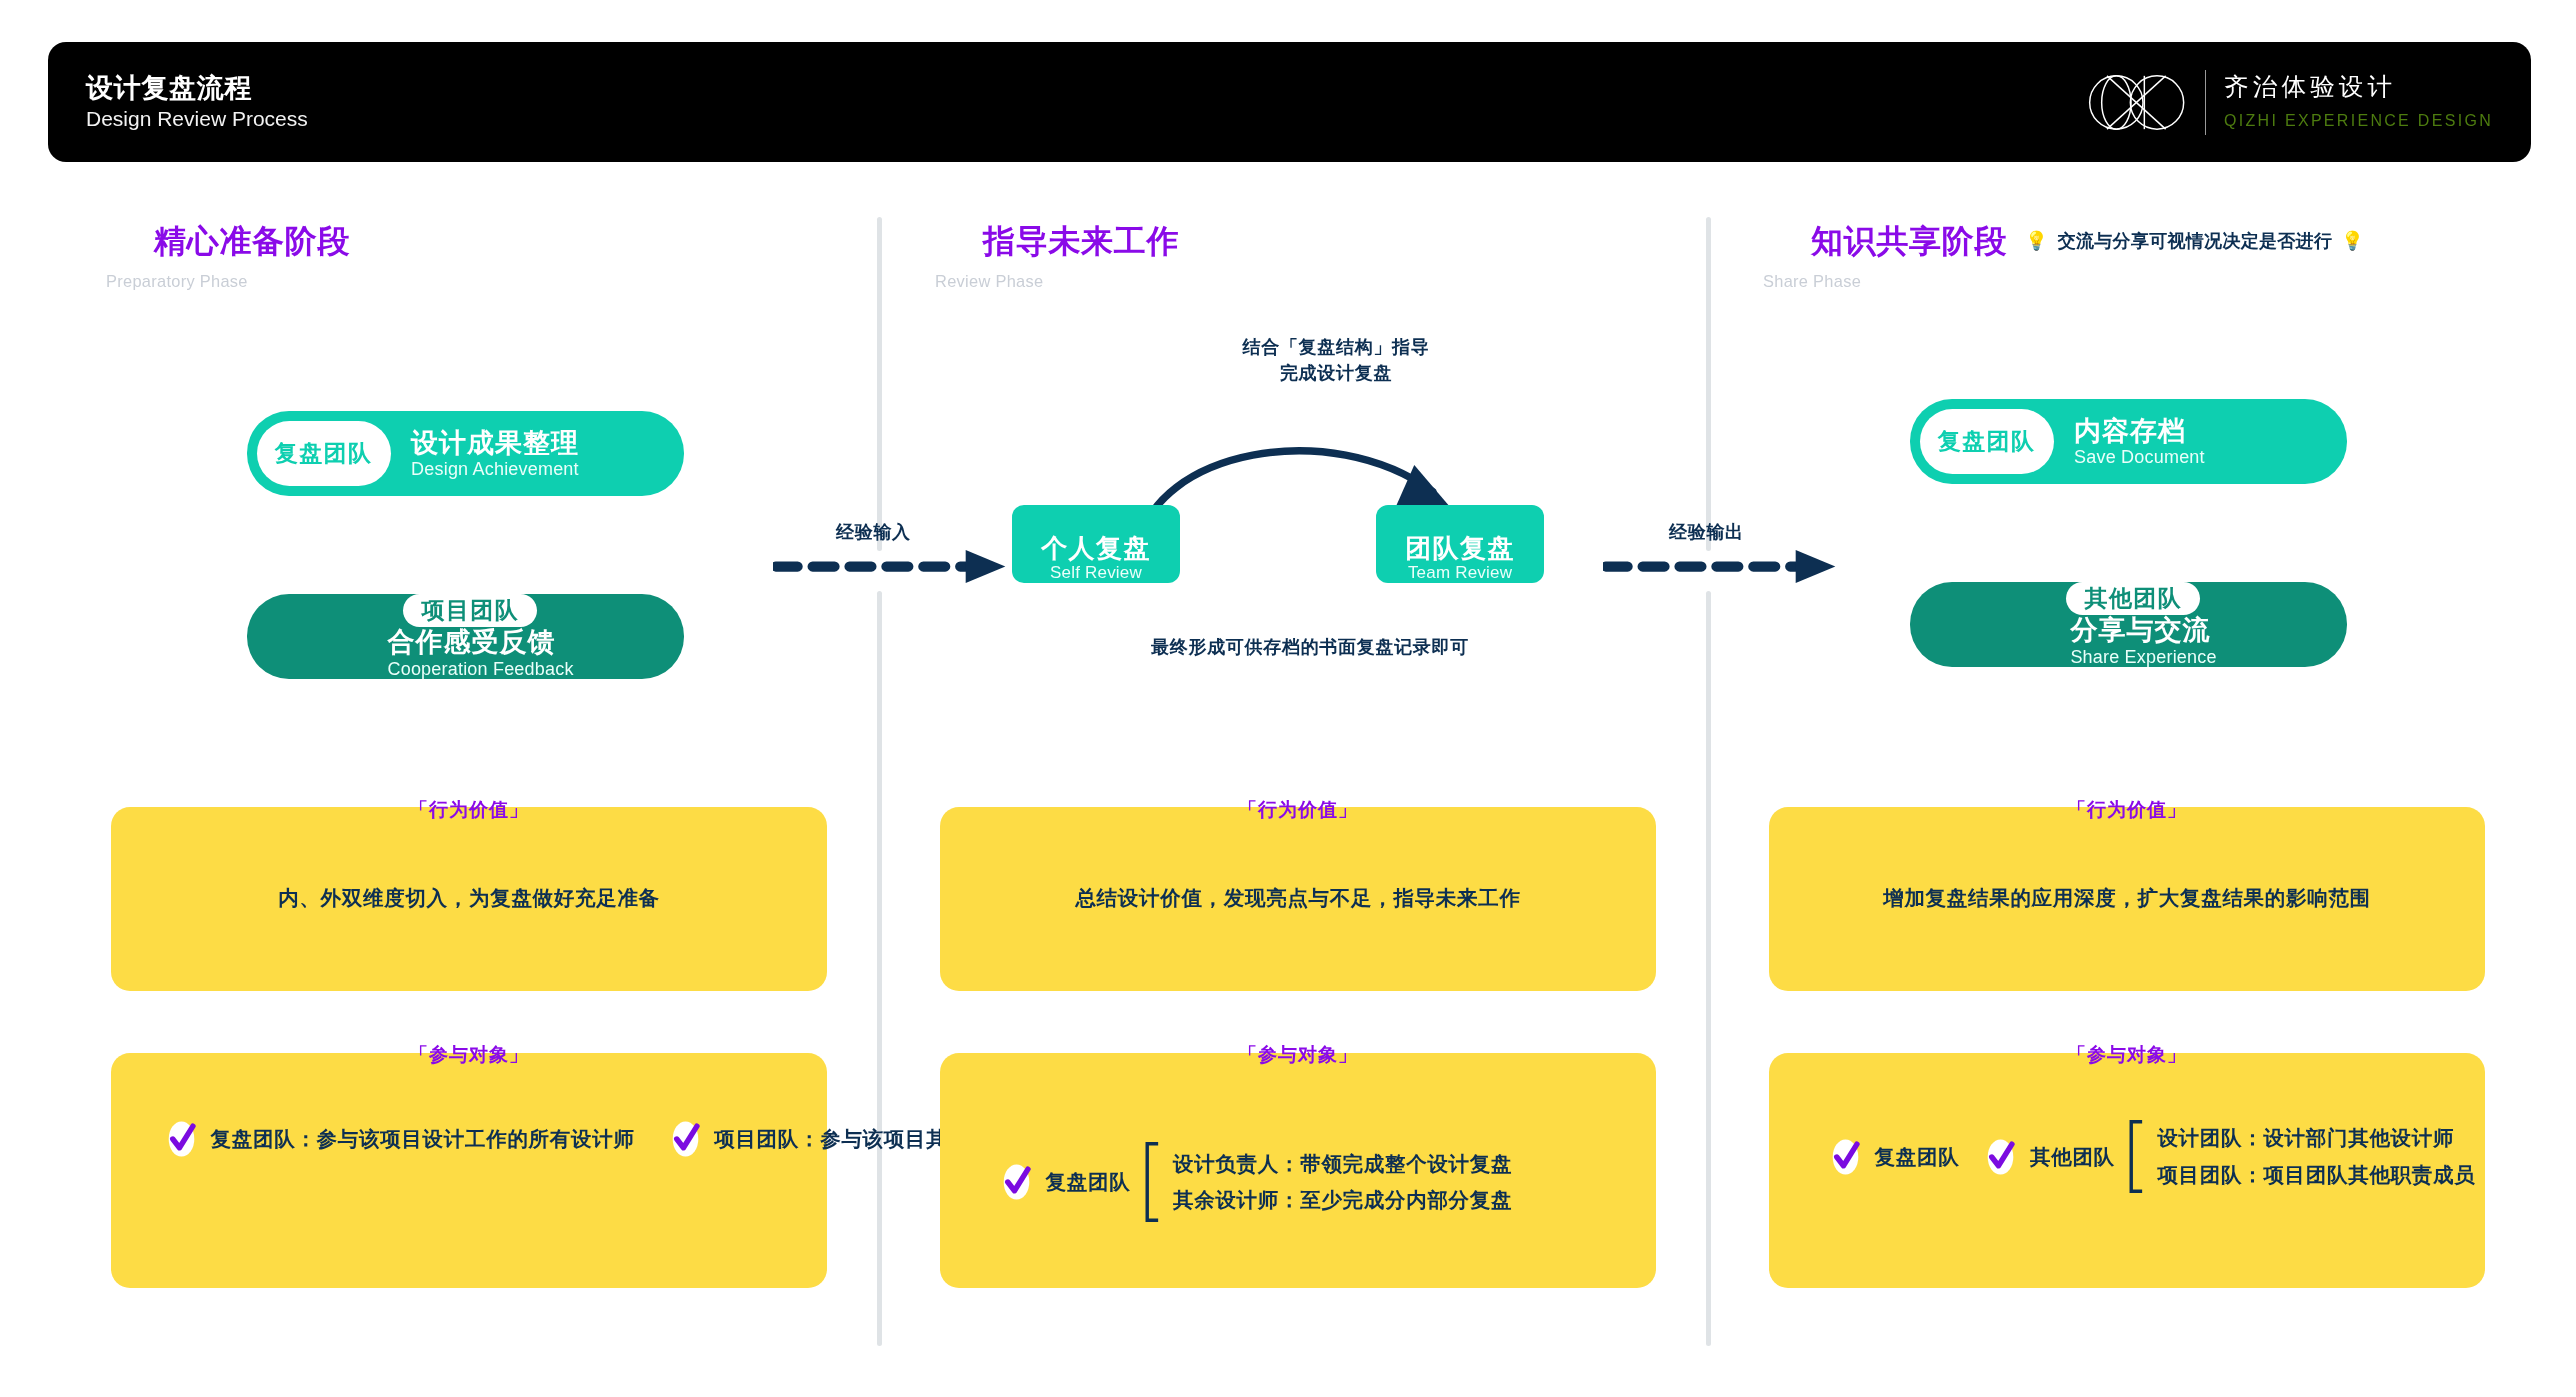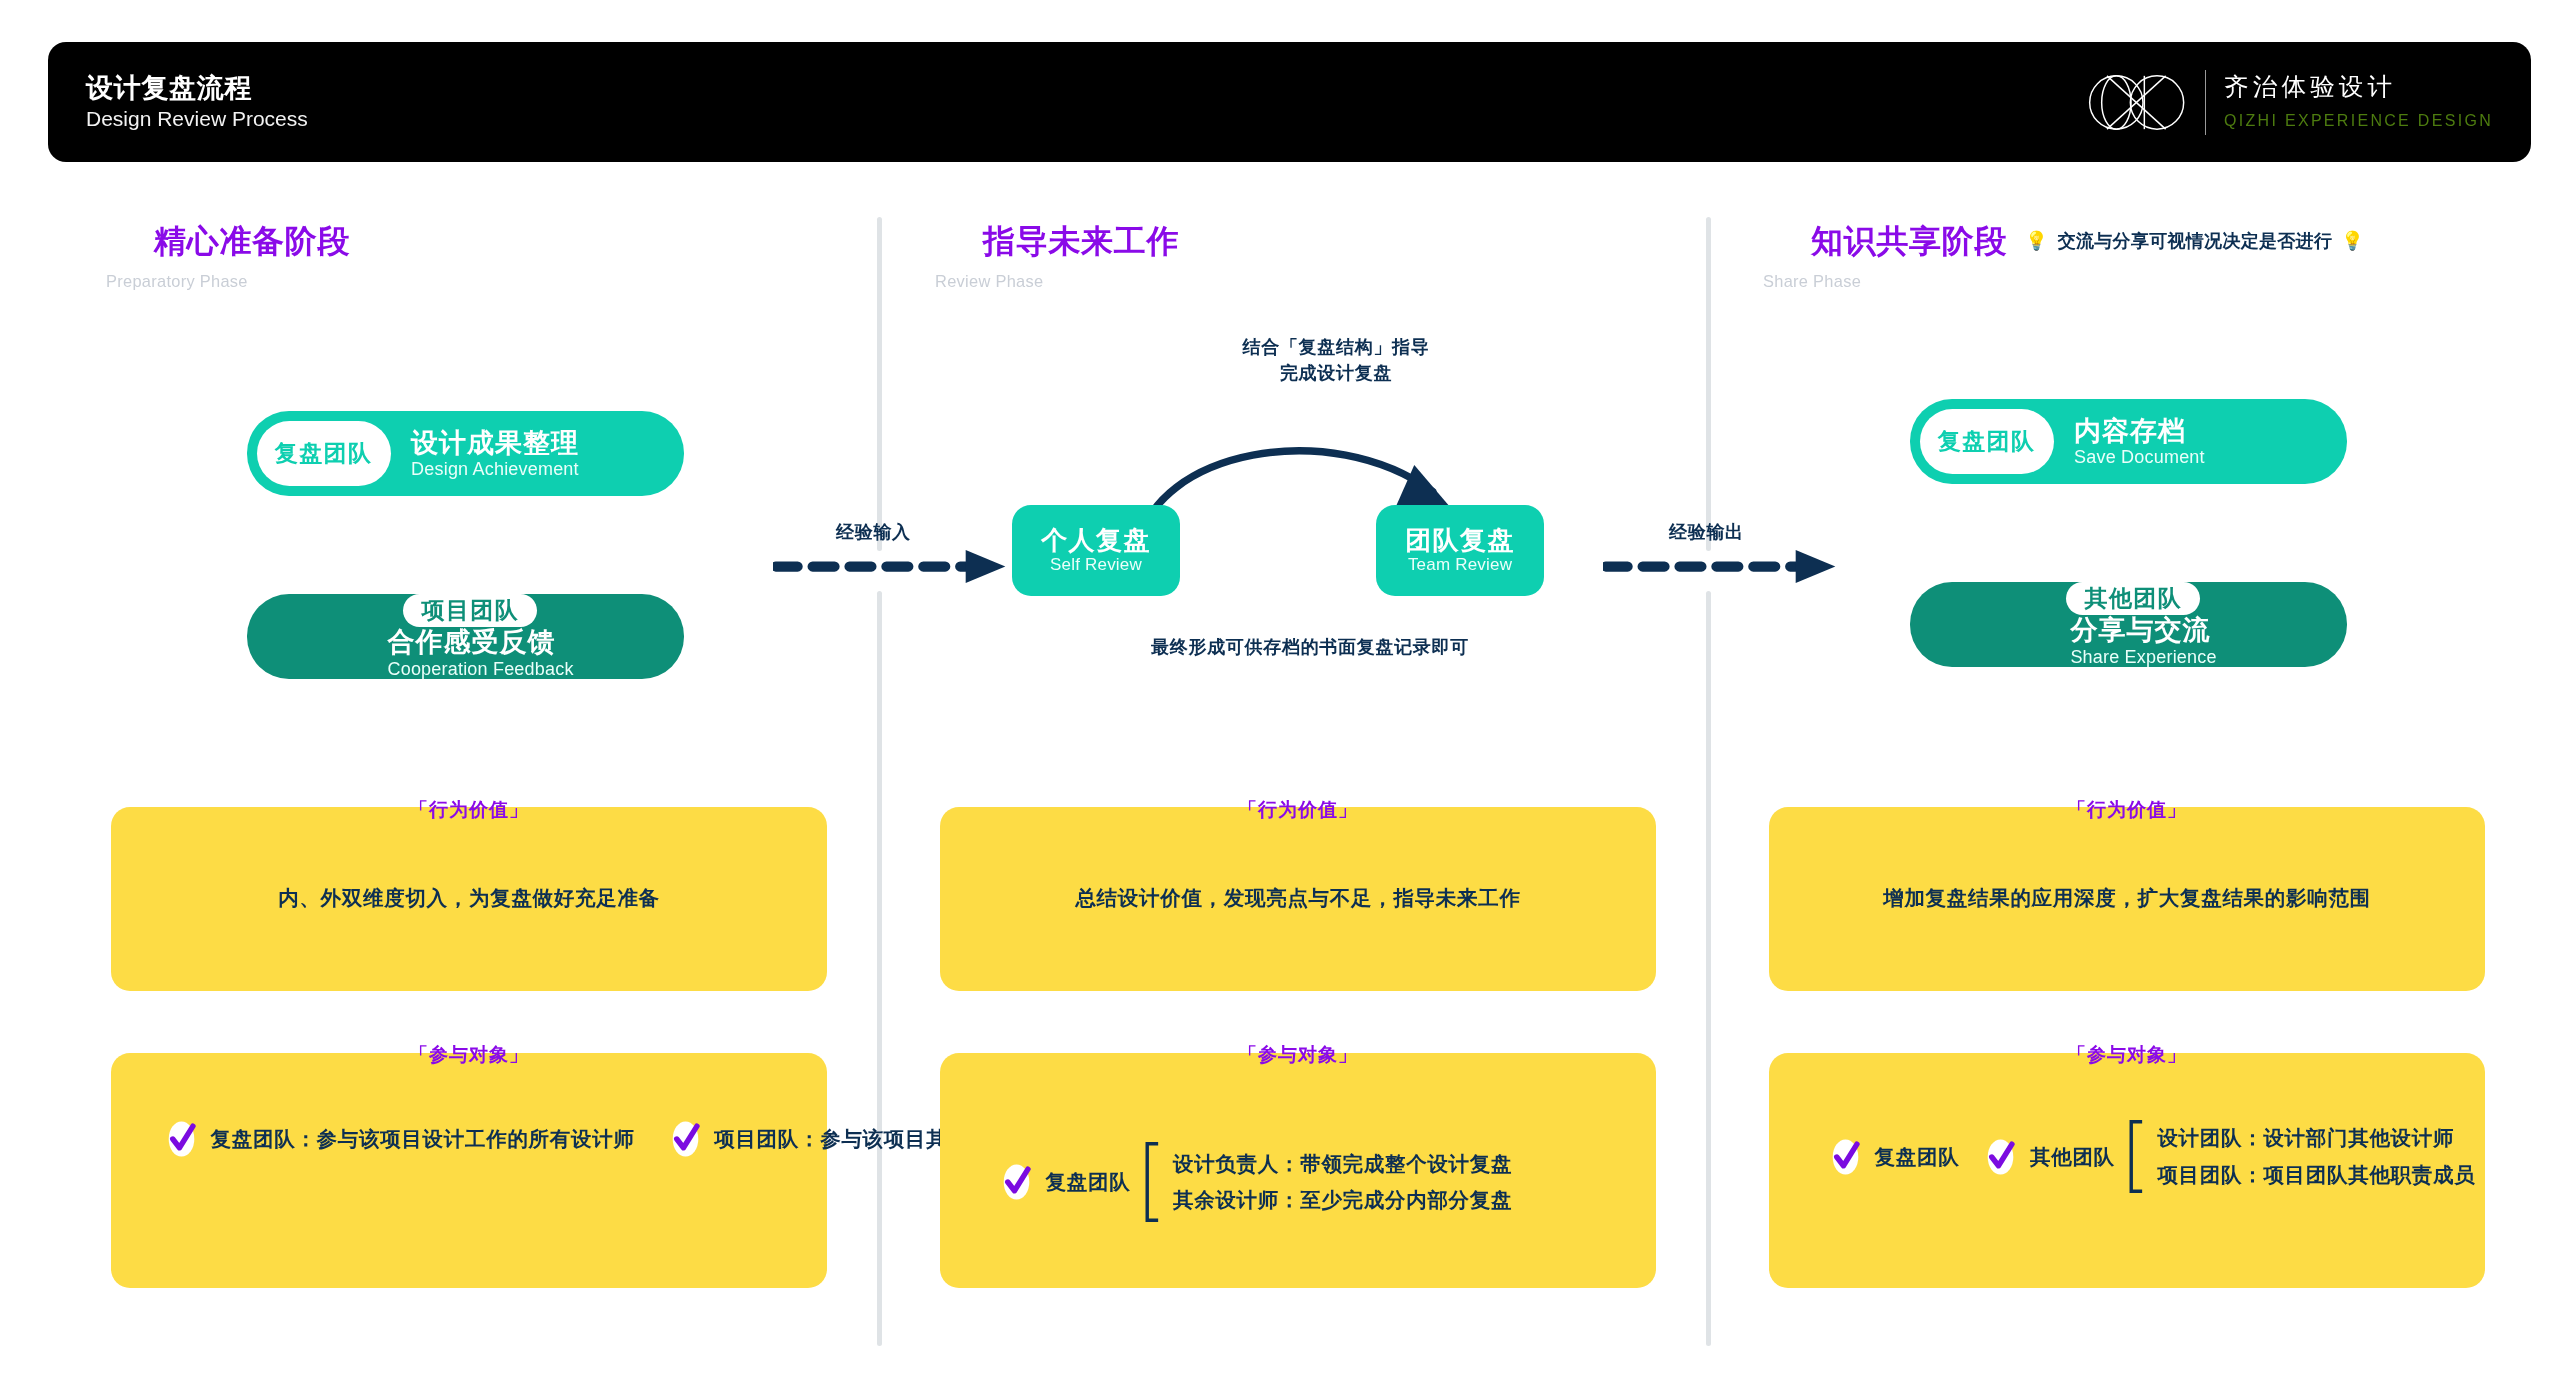--- a/index.html
+++ b/index.html
@@ -51,22 +51,22 @@
     font-size:23px;font-weight:700;letter-spacing:1.4px;
   }
   .cap.light .cap-badge{color:#0ecfb0;}
   .cap.dark  .cap-badge{color:#0e8f78;}
   .cap-txt{margin-left:20.5px;display:flex;flex-direction:column;gap:1.4px;}
   .cap-cn{color:#ffffff;font-size:27px;font-weight:700;letter-spacing:1px;line-height:1.12;}
   .cap-en{color:#eafffa;font-size:18px;font-weight:400;letter-spacing:0.2px;line-height:1.12;}
 
   
   .node{
-    position:absolute;width:168px;height:91px;border-radius:19px;background:#0ecfb0;
-    display:flex;flex-direction:column;align-items:center;justify-content:center;gap:1.4px;
+    position:absolute;width:168px;height:78px;border-radius:12px;background:#0ecfb0;
+    display:flex;flex-direction:column;align-items:center;justify-content:flex-end;gap:1.4px;
   }
   .node-cn{color:#ffffff;font-size:26px;font-weight:700;letter-spacing:1.4px;line-height:1.1;}
   .node-en{color:#eafffa;font-size:17px;font-weight:400;letter-spacing:0.2px;line-height:1.1;}
 
   
   .flow-label{position:absolute;color:#0d2f52;font-size:18px;font-weight:700;letter-spacing:0.7px;}
   .curve-label{
     position:absolute;text-align:center;color:#0d2f52;
     font-size:18px;font-weight:700;letter-spacing:0.7px;line-height:1.45;
   }

